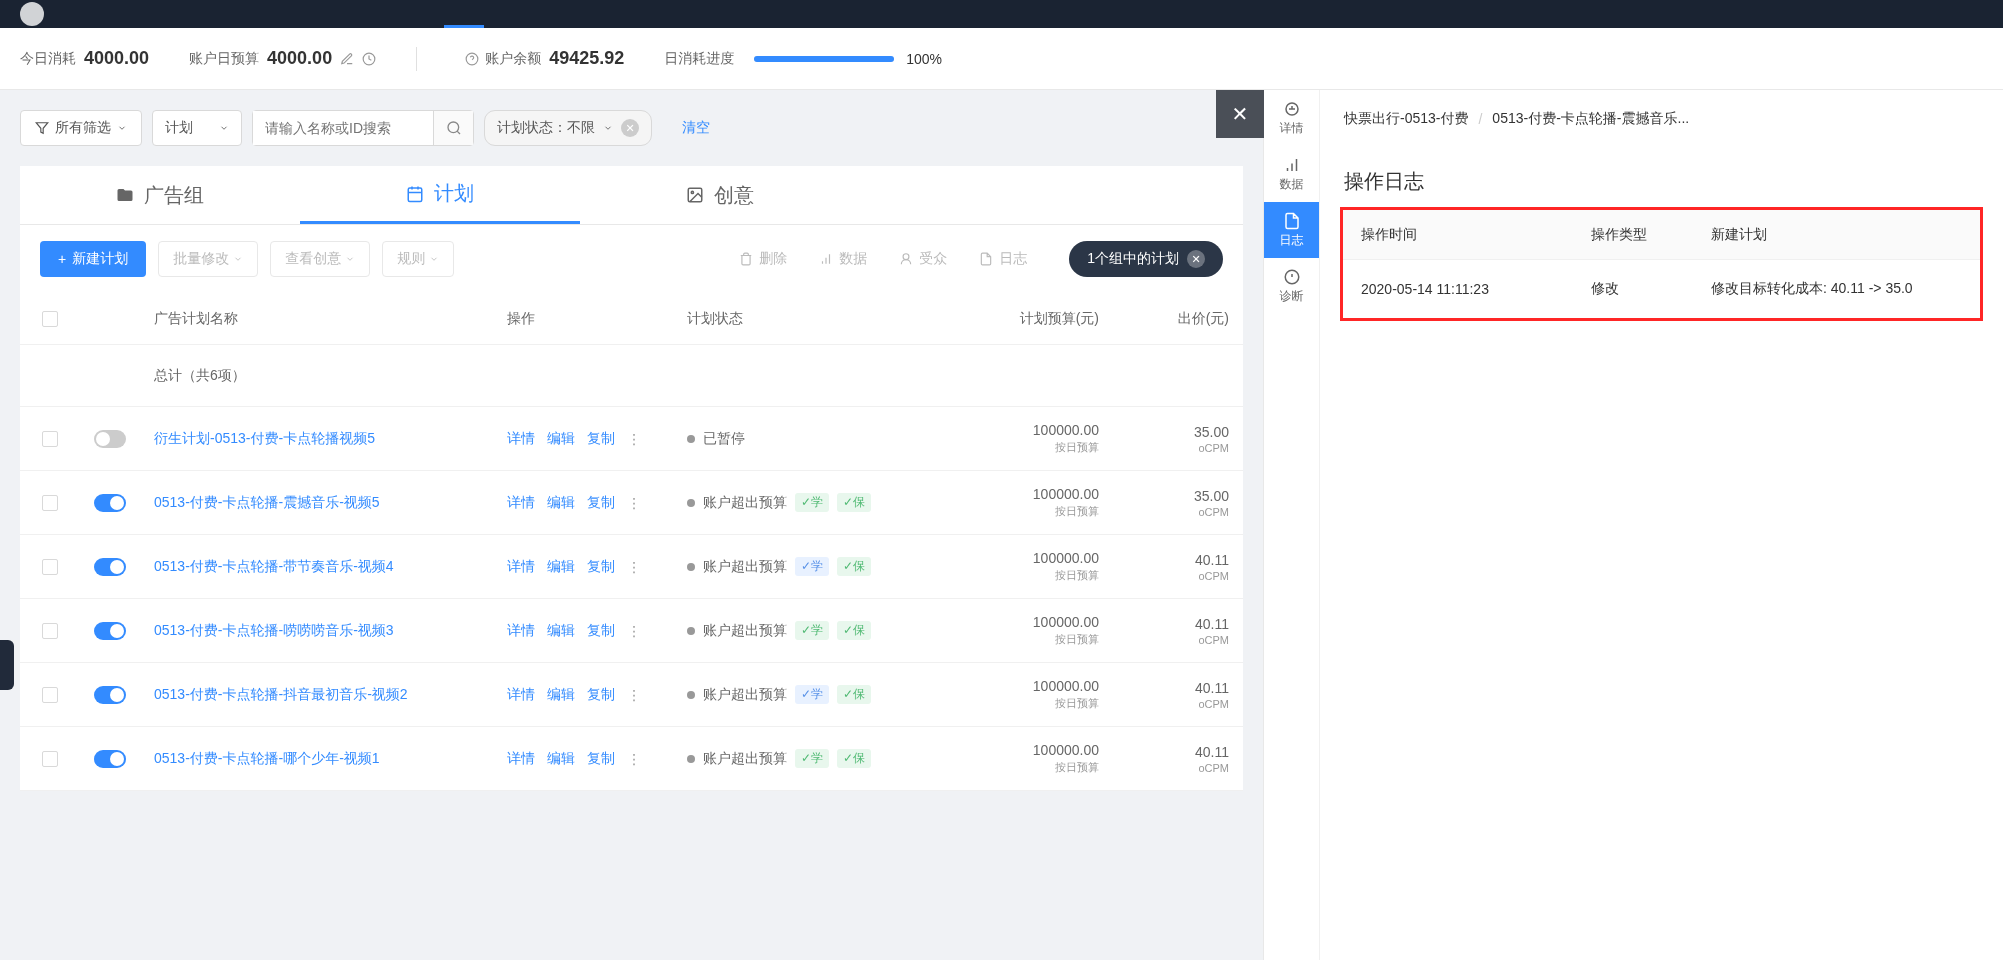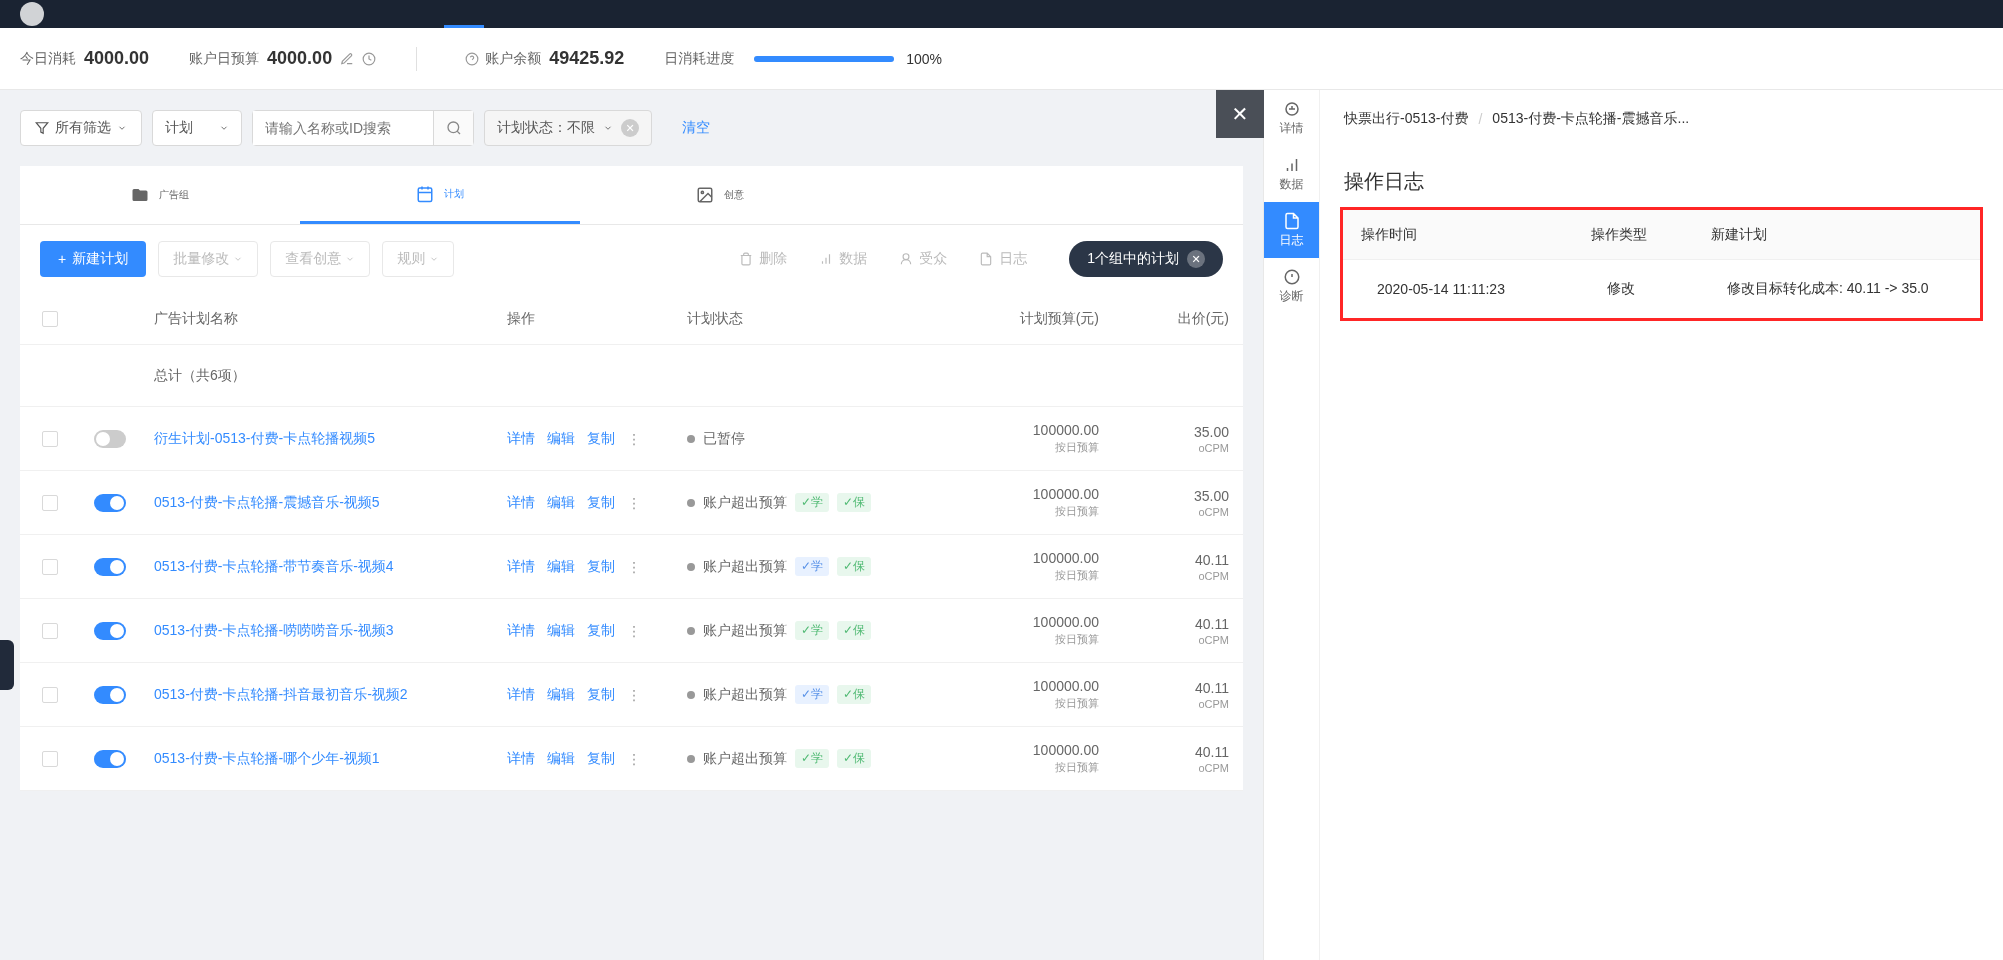--- a/index.html
+++ b/index.html
@@ -25,27 +25,27 @@
 .main-wrap { flex: 1; display: flex; }
 .left-panel { flex: 1; padding: 0 20px; display: flex; flex-direction: column; min-width: 0; }
 
 
 .filter-row { display: flex; align-items: center; padding: 20px 0; gap: 10px; }
 .filter-btn { height: 36px; padding: 0 14px; border: 1px solid #d9d9d9; background: #fff; border-radius: 4px; display: flex; align-items: center; gap: 6px; cursor: pointer; color: #555; }
 .filter-select { height: 36px; padding: 0 12px; border: 1px solid #d9d9d9; background: #fff; border-radius: 4px; display: flex; align-items: center; gap: 6px; cursor: pointer; color: #555; min-width: 90px; }
 .search-wrap { display: flex; height: 36px; border: 1px solid #d9d9d9; border-radius: 4px; background: #fff; }
 .search-input { border: none; outline: none; padding: 0 12px; width: 180px; font-size: 14px; }
 .search-btn { width: 40px; border-left: 1px solid #d9d9d9; background: #fafafa; display: flex; align-items: center; justify-content: center; cursor: pointer; }
-.status-pill { height: 36px; padding: 0 12px; border: 1px solid #d9d9d9; background: #f5f5f5; border-radius: 4px; display: flex; align-items: center; gap: 8px; color: #555; }
+.status-pill { height: 36px; padding: 0 12px; border: 1px solid #d9d9d9; background: #f5f5f5; border-radius: 11px; display: flex; align-items: center; gap: 8px; color: #555; }
 .clear-x { width: 18px; height: 18px; border-radius: 50%; background: #ccc; color: #fff; display: flex; align-items: center; justify-content: center; font-size: 11px; cursor: pointer; }
 .clear-link { color: #338bff; margin-left: 20px; cursor: pointer; }
 
 
 .tabs { display: flex; border-bottom: 1px solid #e8e8e8; background: #fff; }
-.tab { flex: 1; max-width: 280px; height: 58px; display: flex; align-items: center; justify-content: center; gap: 10px; cursor: pointer; color: #666; font-size: 10px; }
+.tab { flex: 1; max-width: 280px; height: 58px; display: flex; align-items: center; justify-content: center; gap: 10px; cursor: pointer; color: #666; font-size: 20px; }
 .tab.active { color: #338bff; border-bottom: 3px solid #338bff; font-weight: 500; }
 .tab-icon { width: 18px; height: 18px; display: inline-flex; align-items: center; justify-content: center; }
 
 
 .toolbar { height: 68px; display: flex; align-items: center; padding: 0 20px; background: #fff; gap: 12px; }
 .btn-primary { height: 36px; padding: 0 18px; background: #338bff; color: #fff; border: none; border-radius: 4px; display: flex; align-items: center; gap: 6px; cursor: pointer; font-size: 14px; }
 .btn-disabled { height: 36px; padding: 0 14px; background: #fff; border: 1px solid #e8e8e8; color: #bbb; border-radius: 4px; display: flex; align-items: center; gap: 4px; cursor: not-allowed; justify-content: space-between; }
 .toolbar-action { color: #bbb; display: flex; align-items: center; gap: 6px; cursor: pointer; }
 .toolbar-spacer { flex: 1; }
 .badge-pill { height: 36px; padding: 0 18px; background: #2b3647; color: #fff; border-radius: 18px; display: flex; align-items: center; gap: 8px; cursor: pointer; }
@@ -94,21 +94,21 @@
 .breadcrumb { padding: 20px 24px; color: #333; display: flex; align-items: center; gap: 10px; }
 .breadcrumb-link { color: #333; }
 .breadcrumb-sep { color: #ccc; }
 .panel-title { padding: 20px 24px 12px; font-size: 20px; font-weight: 500; }
 .log-table { border: 3px solid #ff2626; margin: 0 20px; }
 .log-thead { display: flex; height: 50px; background: #fafafa; border-bottom: 1px solid #f0f0f0; }
 .log-th, .log-td { padding: 0 18px; display: flex; align-items: center; }
 .log-col-time { width: 230px; }
 .log-col-type { width: 120px; }
 .log-col-content { flex: 1; }
-.log-tr { display: flex; height: 58px; margin-left: 16px; }
+.log-tr { display: flex; height: 58px; }
 
 svg { display: block; }
 .chev { width: 10px; height: 10px; }
 </style>
 </head>
 <body>
 
 <div class="app">
 
   <div class="top-header">

